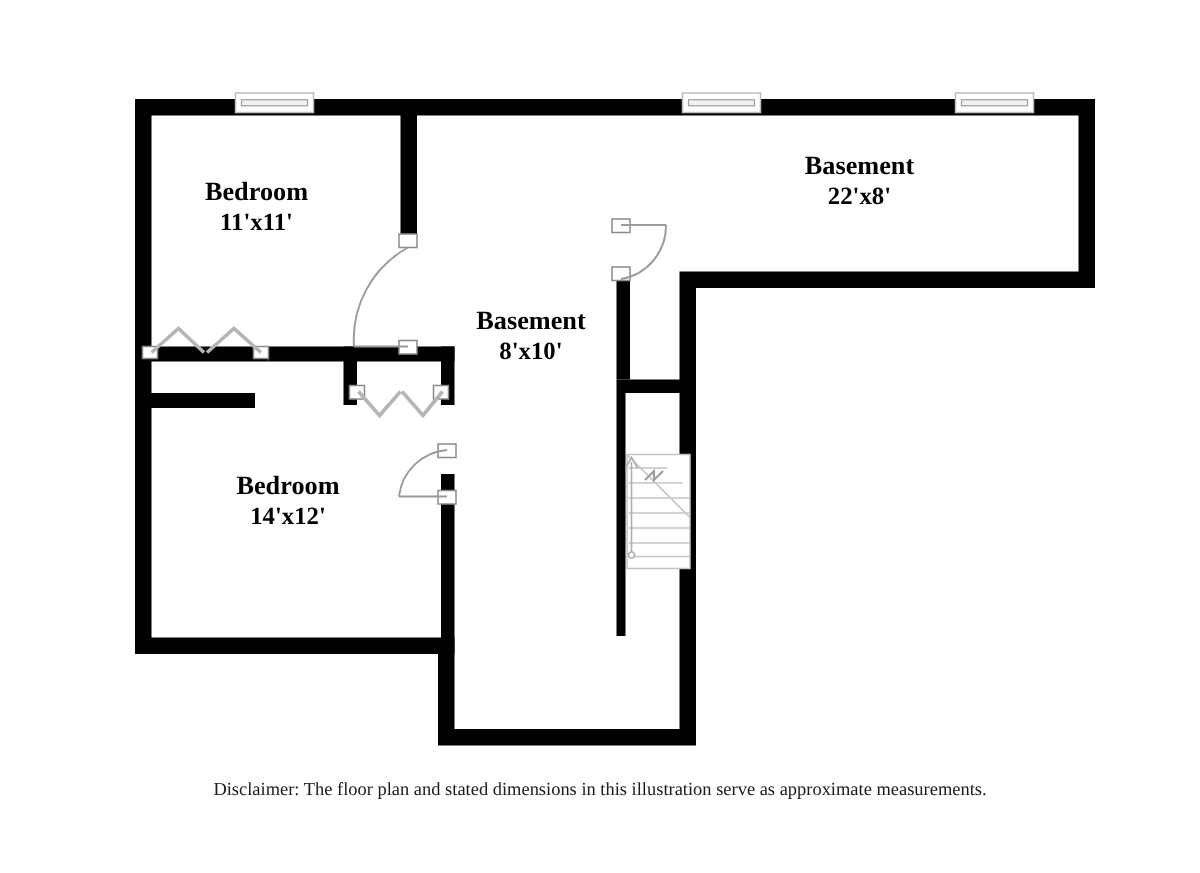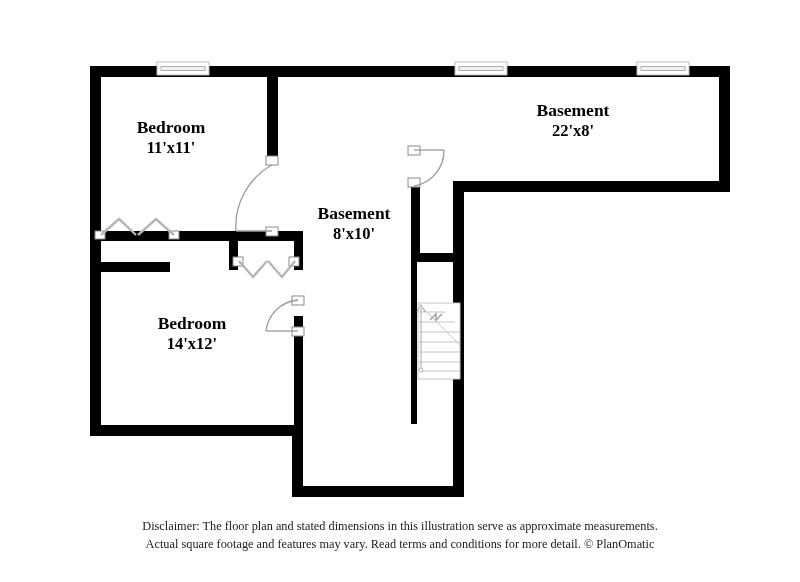--- a/index.html
+++ b/index.html
@@ -207,16 +207,15 @@
           <text class="dim" x="573" y="136">22'x8'</text>
         </g>
 
       </g>
 
     </svg>
   </div>
 
   <div id="disclaimer">
     <div>Disclaimer: The floor plan and stated dimensions in this illustration serve as approximate measurements.</div>
-    <div>Actual square footage and features may vary. Read terms and conditions for more detail. © PlanOmatic</div>
   </div>
 
 </div>
 
 </body></html>

